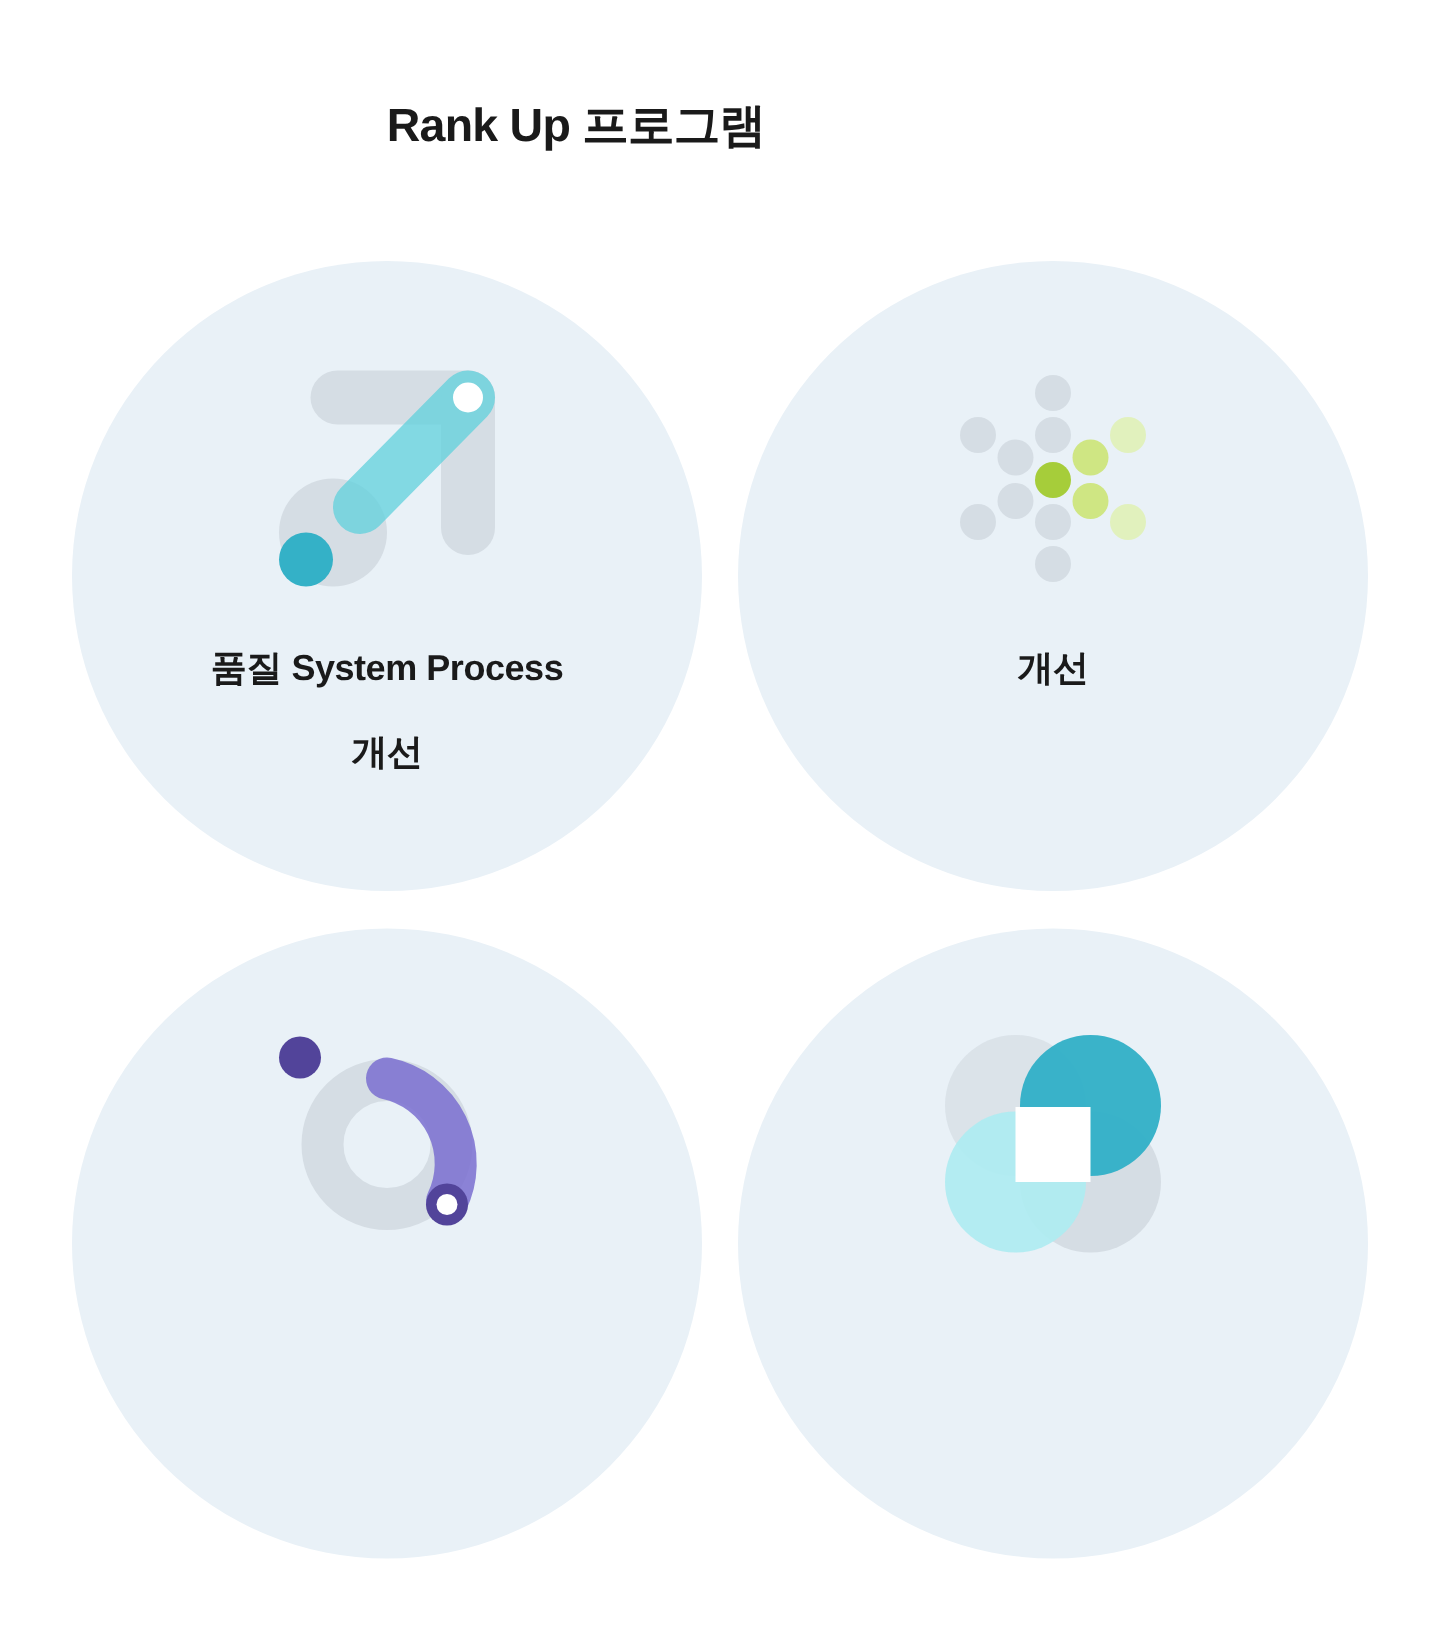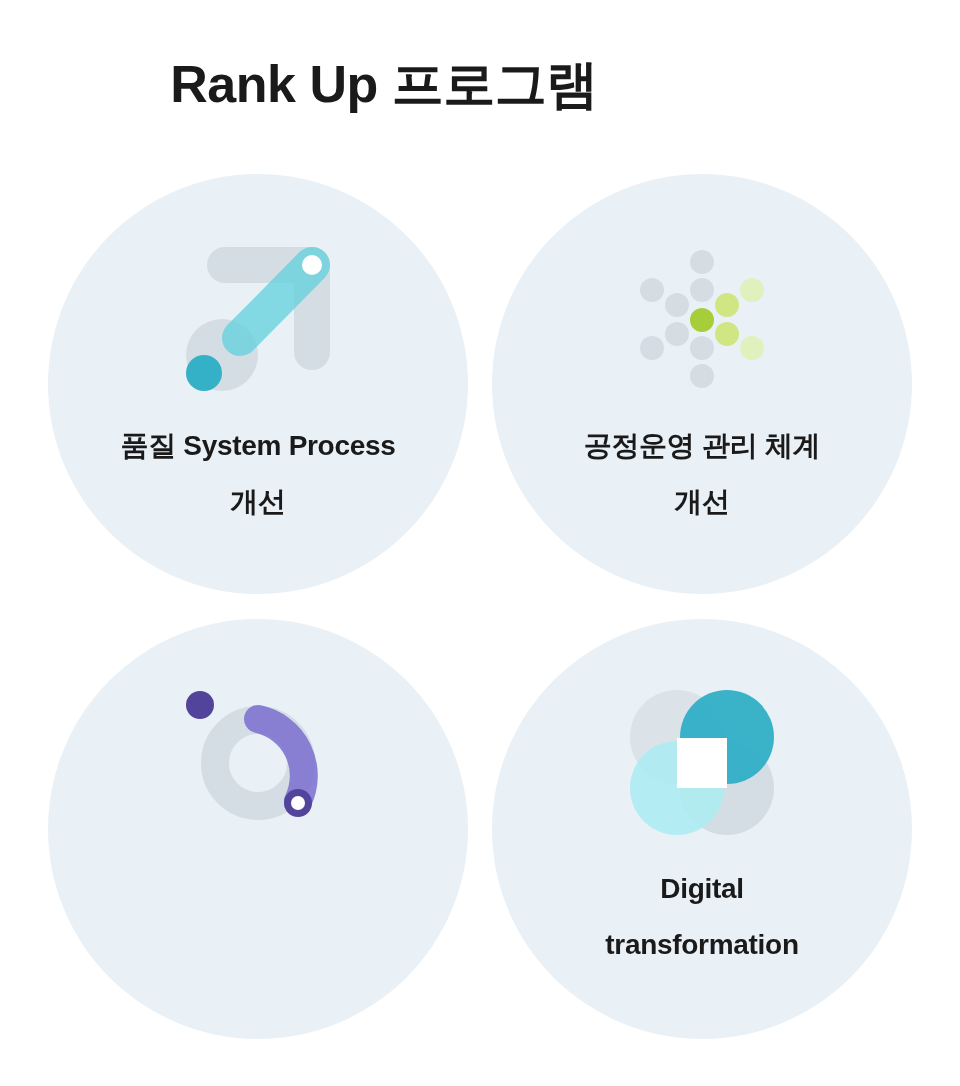--- a/index.html
+++ b/index.html
@@ -14,21 +14,21 @@
     overflow: hidden;
     font-family: "Liberation Sans", "DejaVu Sans", sans-serif;
     color: #1a1a1a;
   }
   .page-title {
     position: absolute;
     left: 0;
     top: 52px;
     width: 768px;
     text-align: center;
-    font-size: 52px;
+    font-size: 31px;
     font-weight: 700;
     line-height: 64px;
     letter-spacing: -0.5px;
     margin: 0;
   }
   .card {
     position: absolute;
     width: 420px;
     height: 420px;
     border-radius: 50%;
@@ -39,21 +39,21 @@
     left: 0;
     top: 0;
     width: 420px;
     height: 420px;
   }
   .card-label {
     position: absolute;
     left: 0;
     width: 420px;
     text-align: center;
-    font-size: 28px;
+    font-size: 24px;
     font-weight: 700;
     line-height: 56px;
     letter-spacing: -0.3px;
   }
   #card-1 { left: 48px;  top: 174px; }
   #card-2 { left: 492px; top: 174px; }
   #card-3 { left: 48px;  top: 619px; }
   #card-4 { left: 492px; top: 619px; }
   #card-1 .card-label, #card-2 .card-label { top: 244px; }
   #card-3 .card-label, #card-4 .card-label { top: 242px; }
@@ -95,21 +95,20 @@
       <circle cx="160" cy="116" r="12"></circle>
       <circle cx="160" cy="174" r="12"></circle>
     </g>
     <circle cx="210" cy="146" r="12" fill="#a6cd3a"></circle>
     <circle cx="235" cy="131" r="12" fill="#cfe683"></circle>
     <circle cx="235" cy="160" r="12" fill="#cfe683"></circle>
     <circle cx="260" cy="116" r="12" fill="#e1f1bd"></circle>
     <circle cx="260" cy="174" r="12" fill="#e1f1bd"></circle>
   </svg>
   <div class="card-label">
-    <div>공정운영 관리 체계</div>
     <div>개선</div>
   </div>
 </div>
 
 <div class="card" id="card-3">
   <svg class="icon" viewBox="0 0 420 420" xmlns="http://www.w3.org/2000/svg">
 
     <circle cx="210" cy="144" r="43" fill="none" stroke="#d5dde4" stroke-width="28"></circle>
 
     <path d="M 210 100 A 58 58 0 0 1 250 182" fill="none" stroke="#7a6fd0" stroke-opacity="0.85" stroke-width="28" stroke-linecap="round"></path>
@@ -124,17 +123,13 @@
 </div>
 
 <div class="card" id="card-4">
   <svg class="icon" viewBox="0 0 420 420" xmlns="http://www.w3.org/2000/svg">
     <circle cx="185" cy="118" r="47" fill="#d5dde4" fill-opacity="0.75"></circle>
     <circle cx="235" cy="169" r="47" fill="#d5dde4"></circle>
     <circle cx="235" cy="118" r="47" fill="#34b1c7" fill-opacity="0.97"></circle>
     <circle cx="185" cy="169" r="47" fill="#aeebf1" fill-opacity="0.92"></circle>
     <rect x="185" y="119" width="50" height="50" fill="#ffffff"></rect>
   </svg>
-  <div class="card-label">
-    <div>Digital</div>
-    <div>transformation</div>
-  </div>
 </div>
 
 </body></html>

